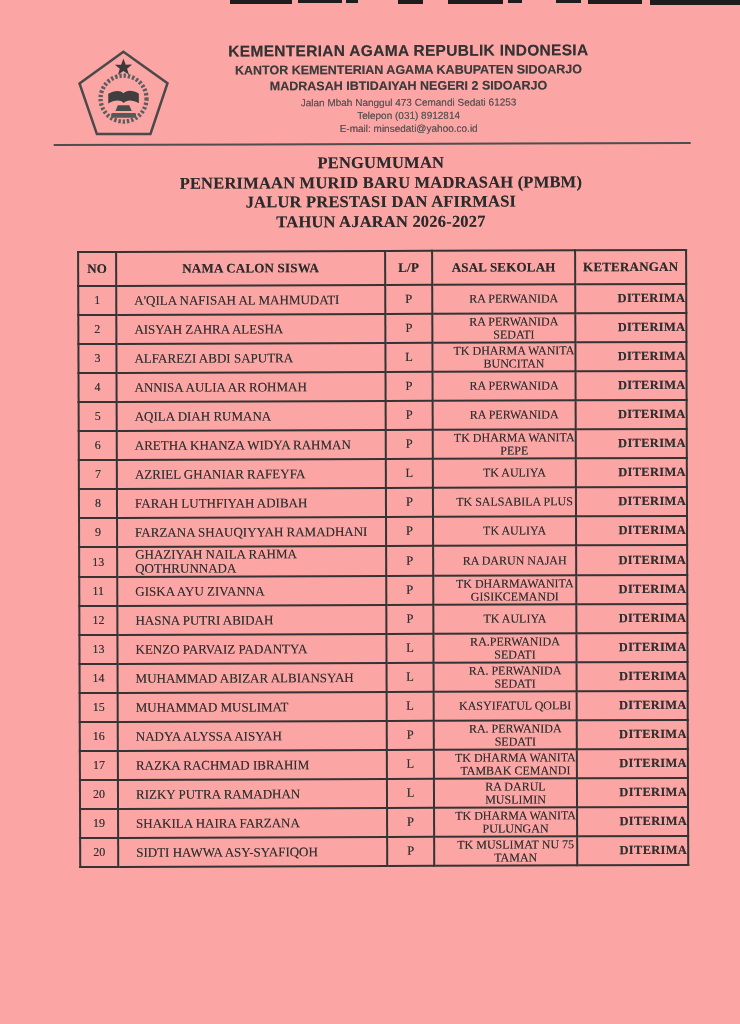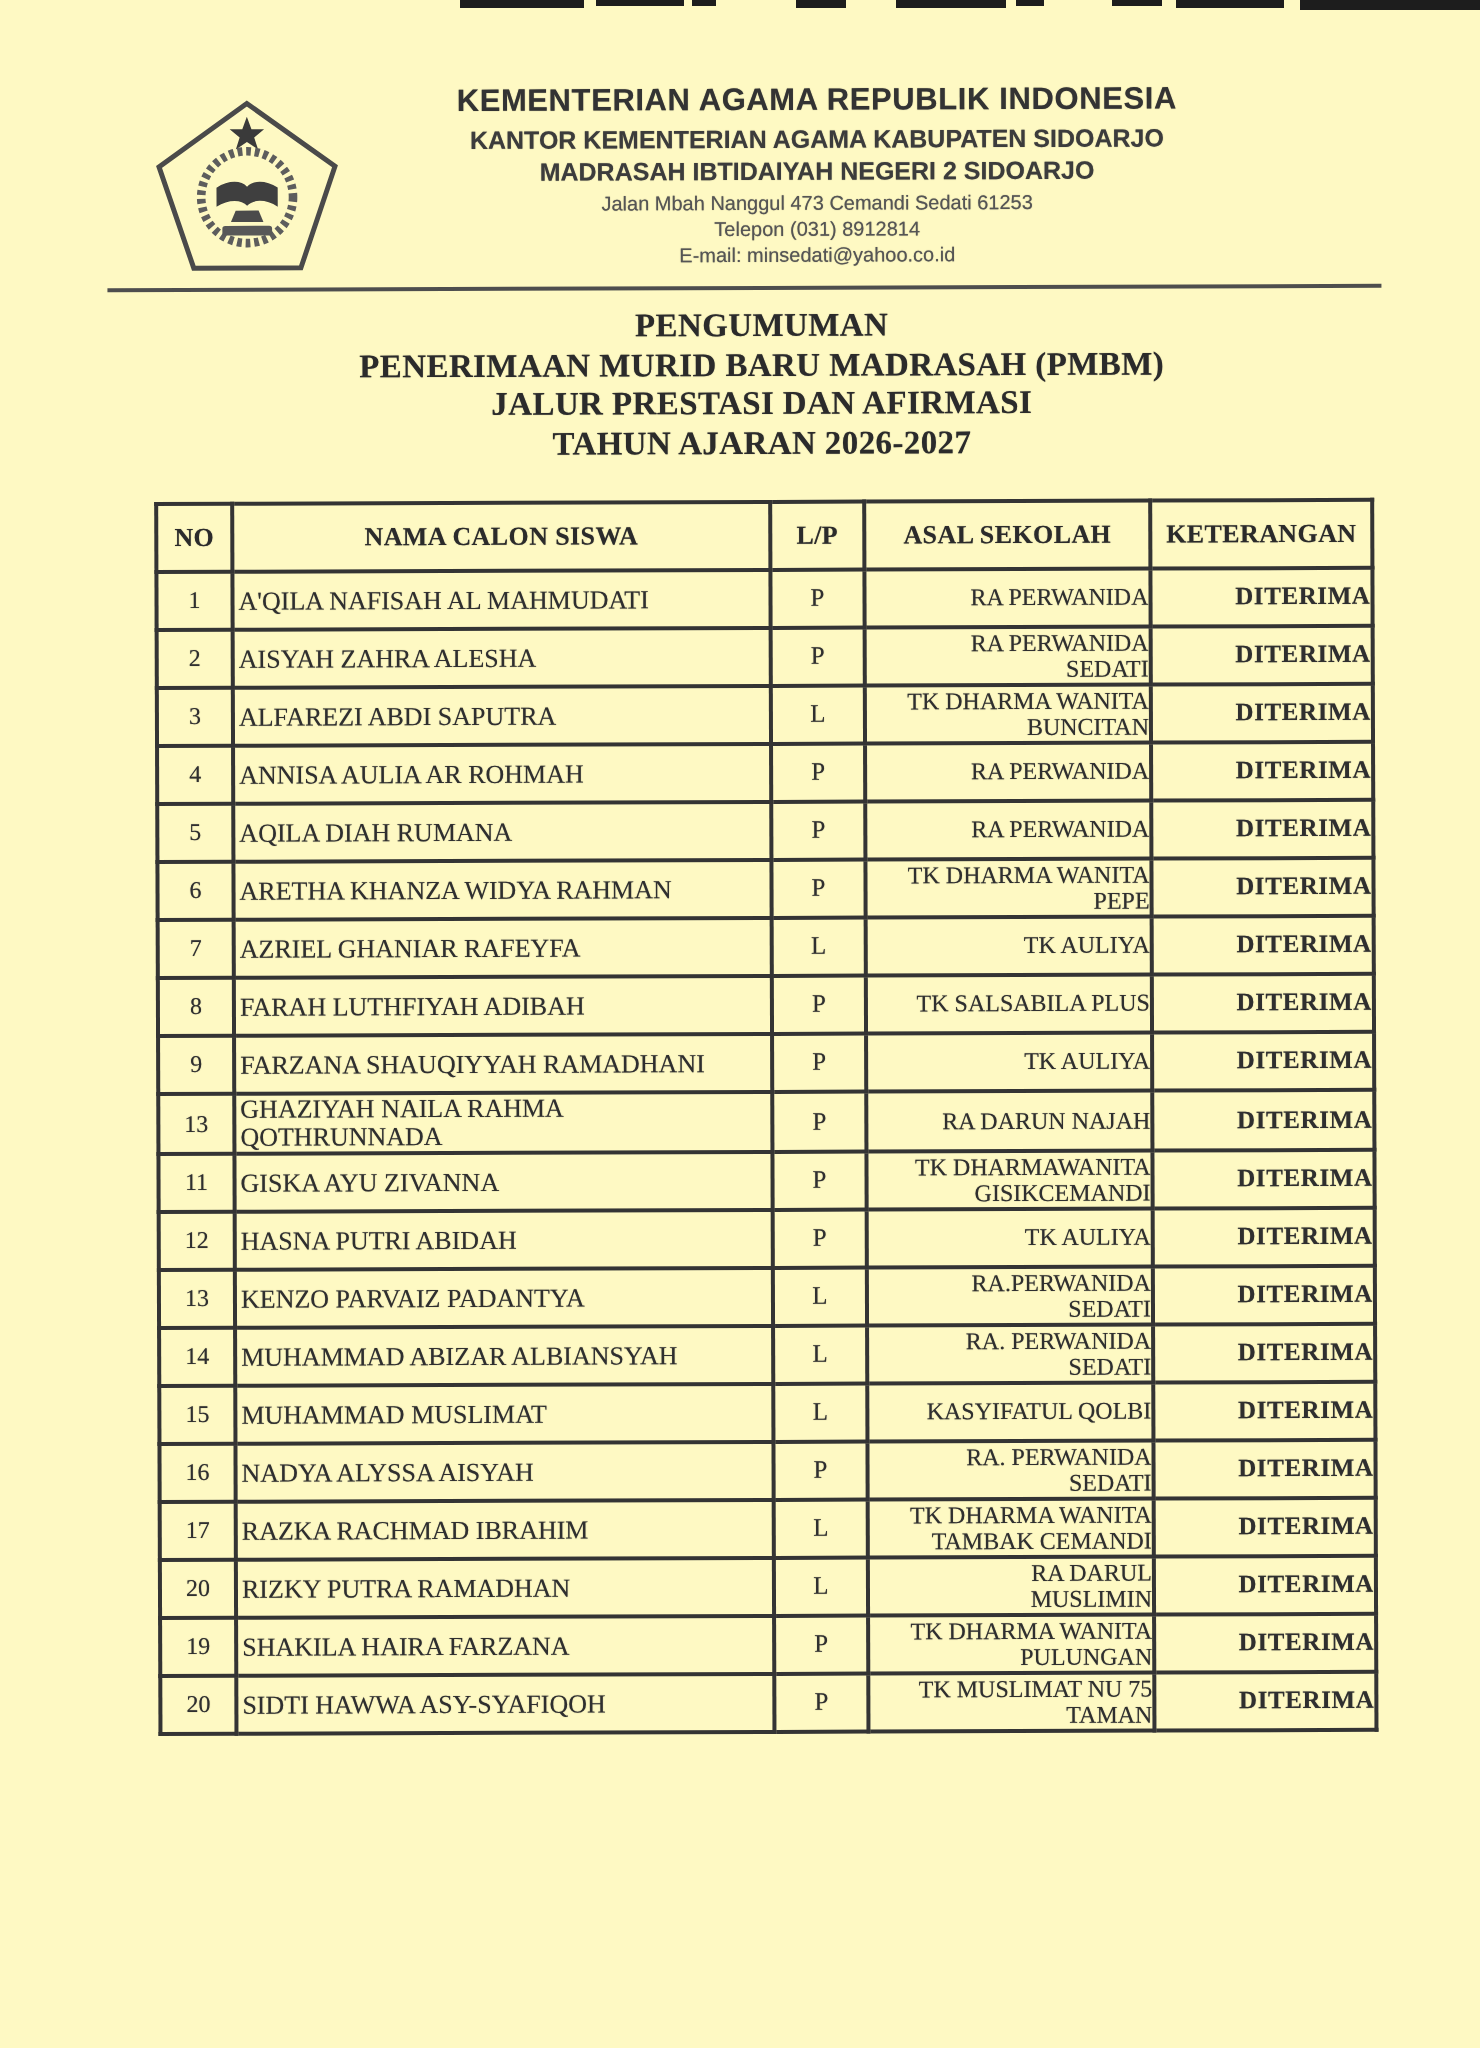--- a/index.html
+++ b/index.html
@@ -1,21 +1,21 @@
 <!DOCTYPE html>
 <html><head>
 <meta charset="utf-8">
 <style>
   * { margin:0; padding:0; box-sizing:border-box; }
   html,body { background:#e9e9e9; }
   body { width:740px; height:1024px; font-family:"Liberation Serif", serif; }
 
   .page {
     position:relative; width:740px; height:1024px;
-    background:#fef9c3; color:#2d2d2d; overflow:hidden;
+    background:#fca5a5; color:#2d2d2d; overflow:hidden;
     text-shadow:0 0 0.5px rgba(45,45,45,0.55);
   }
   .tilt { position:absolute; inset:0; transform:rotate(-0.2deg); }
 
   
   .artifact { position:absolute; top:0; background:#1d1d1d; }
 
   
   .letterhead { position:absolute; top:42px; left:55px; width:635px; }
   .logo { position:absolute; left:22px; top:6px; }
@@ -48,24 +48,24 @@
   .roster th, .roster td {
     border:2px solid #343434; vertical-align:middle;
     overflow:hidden;
   }
   .roster th {
     height:34px; font-size:13px; font-weight:bold; text-align:center;
     letter-spacing:0.2px; color:#2b2b2b;border-radius:10px;
   }
   .roster td { height:29px; font-size:12.5px; color:#2f2f2f; }
   td.c-no     { text-align:center; font-size:12px; }
-  td.c-name   { text-align:left; padding-left:2px; font-size:13px;
+  td.c-name   { text-align:left; padding-left:17px; font-size:13px;
                 white-space:pre-line; line-height:14px; }
   td.c-gender { text-align:center; }
-  td.c-school { text-align:right; padding-left:20px; font-size:12px;
+  td.c-school { text-align:center; padding-left:20px; font-size:12px;
                 white-space:pre-line; line-height:13px; }
   td.c-status { text-align:right; font-size:12.5px; letter-spacing:0.3px;font-weight:bold; }
 </style>
 </head>
 <body>
 
 <div class="page">
 
   <div class="artifact" style="left:230px;width:62px;height:4px;"></div>
   <div class="artifact" style="left:298px;width:44px;height:3px;"></div>

